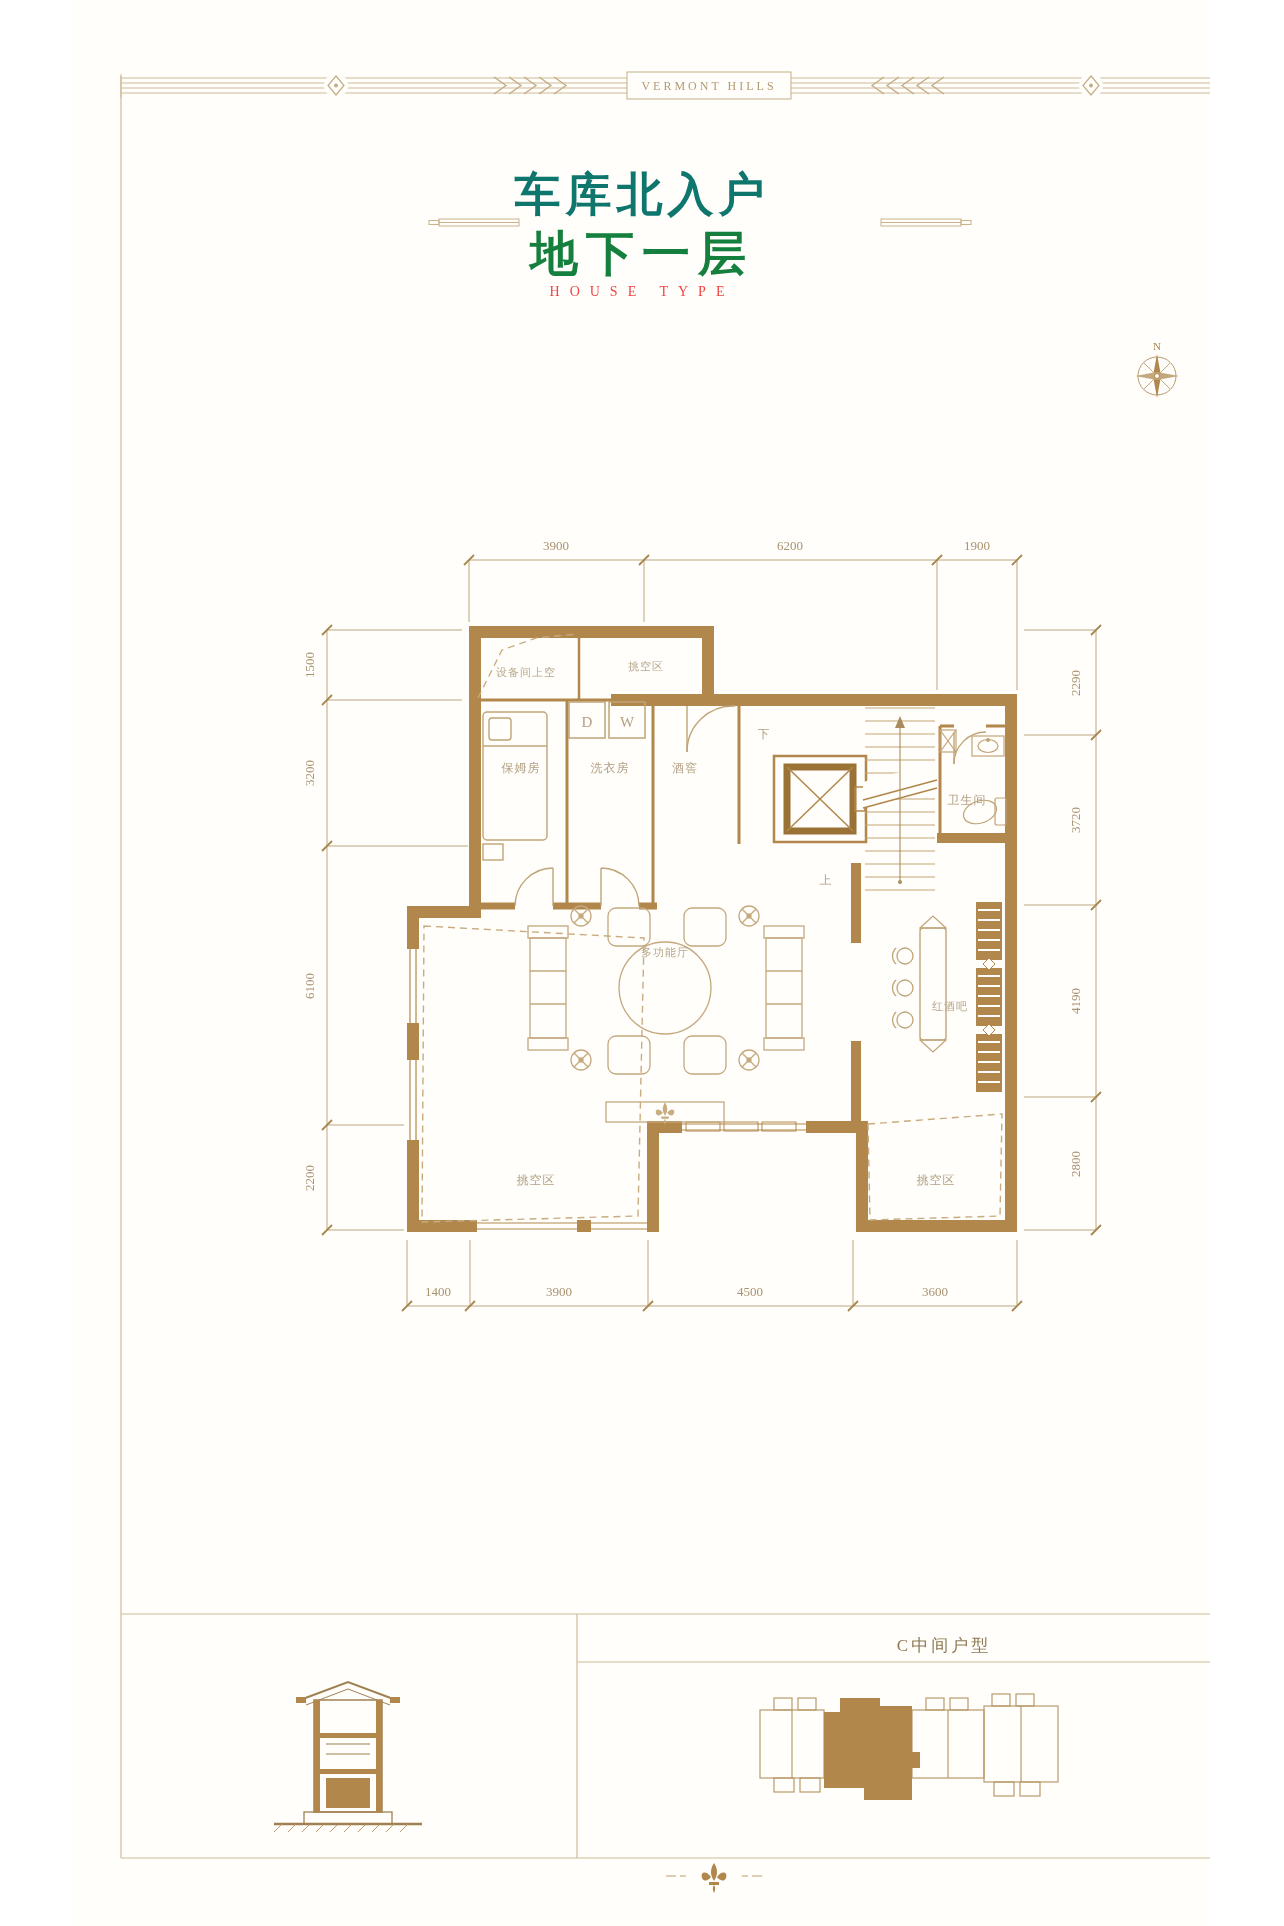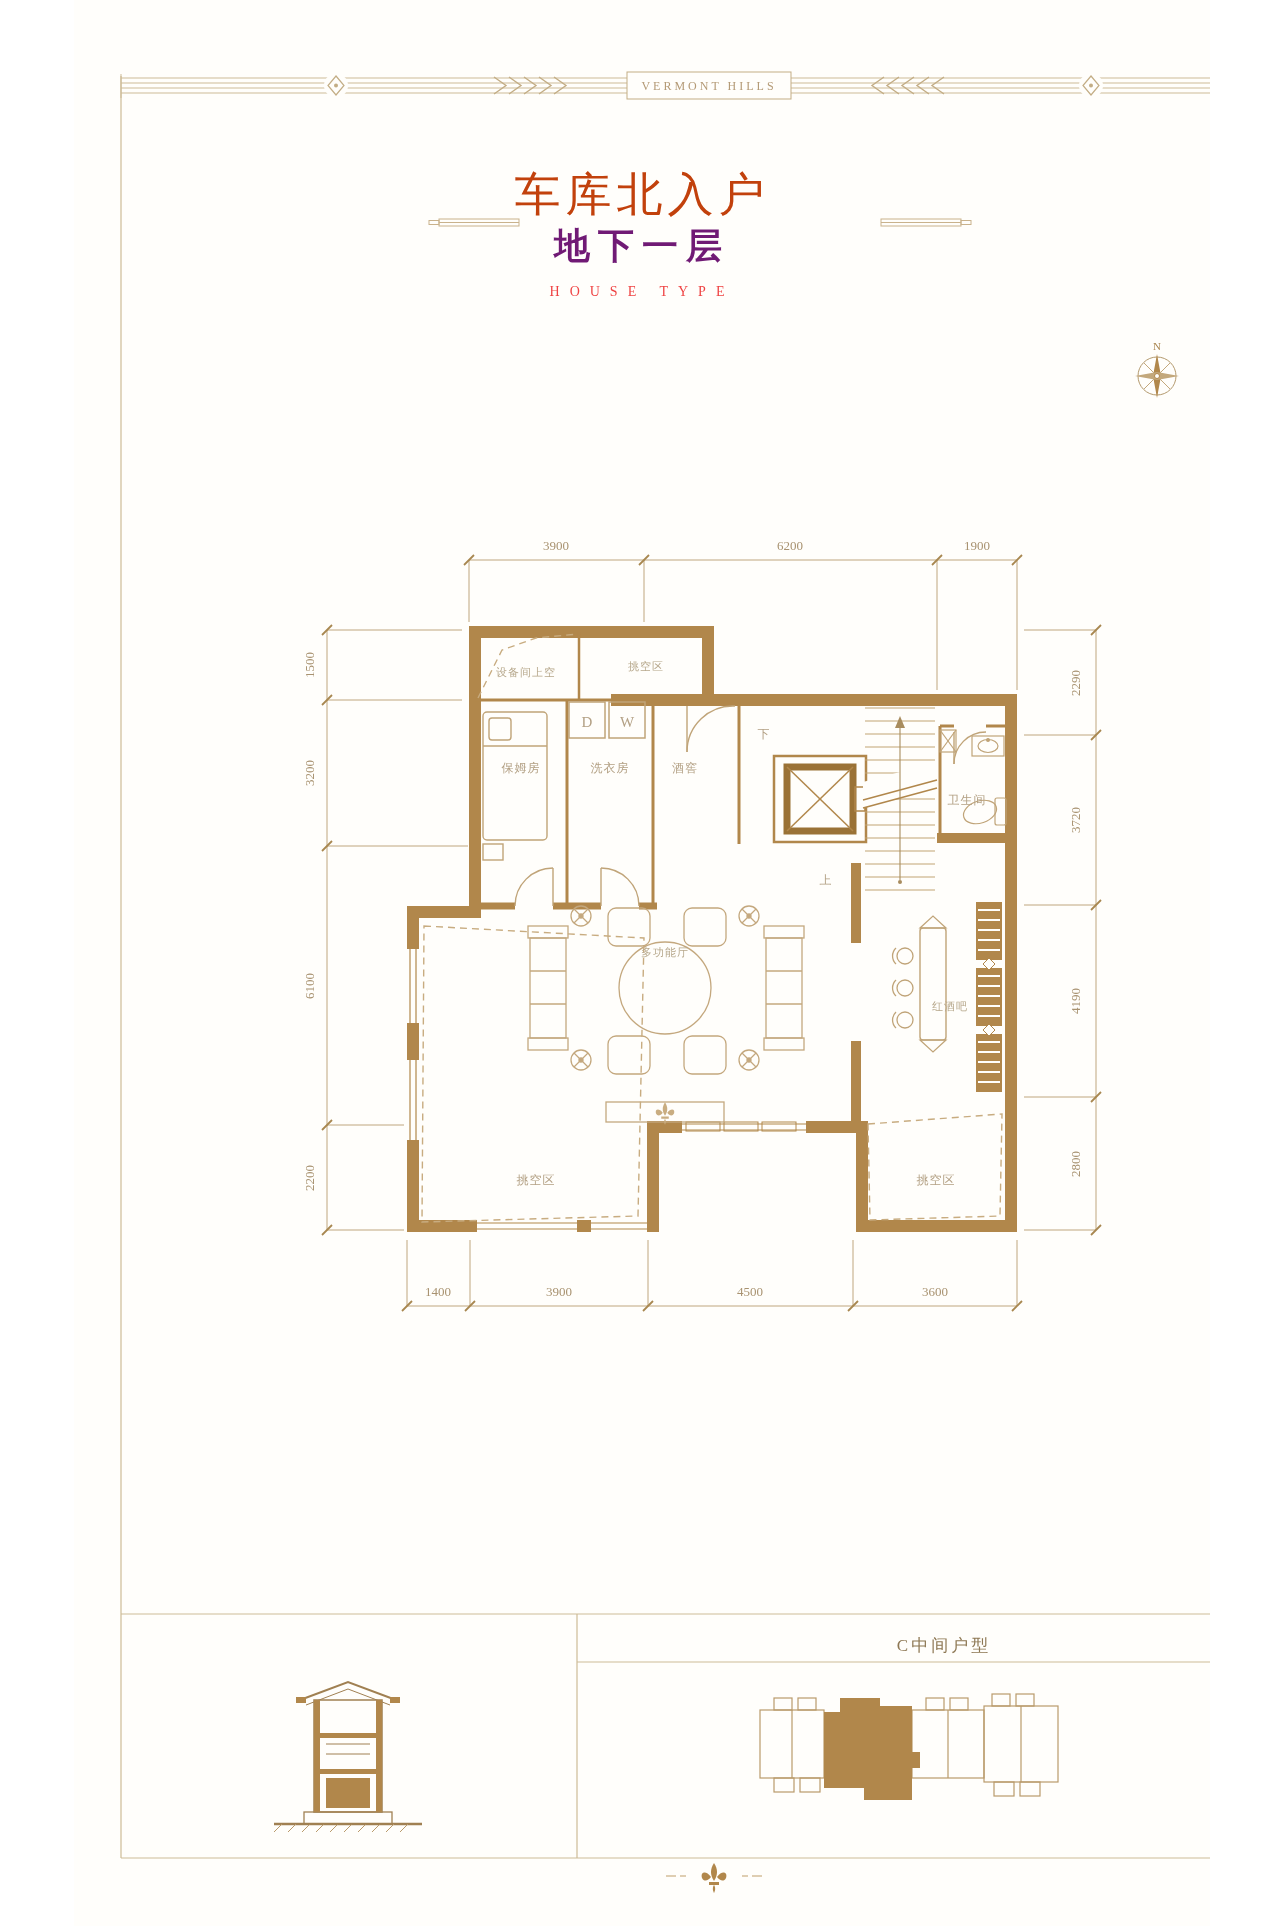--- a/index.html
+++ b/index.html
@@ -6,22 +6,22 @@
   .page{
     position:relative;
     width:1136px;height:1926px;
     margin:0 auto;
     background:#fffefb;
     font-family:"Liberation Serif","DejaVu Serif",serif;
     overflow:hidden;
   }
   .page svg{position:absolute;left:0;top:0;}
   .title-block{position:absolute;left:0;right:0;top:0;text-align:center;pointer-events:none;}
-  .t1{position:absolute;left:0;right:0;top:164px;font-size:46px;font-weight:normal;color:#c2410c;letter-spacing:5px;}
-  .t2{position:absolute;left:0;right:0;top:222px;font-size:36px;font-weight:bold;color:#701a75;letter-spacing:8px;font-family:Liberation Serif, serif;}
+  .t1{position:absolute;left:0;right:0;top:164px;font-size:46px;font-weight:bold;color:#0f766e;letter-spacing:5px;}
+  .t2{position:absolute;left:0;right:0;top:222px;font-size:48px;font-weight:bold;color:#15803d;letter-spacing:8px;font-family:Liberation Serif, serif;}
   .sub{position:absolute;left:0;right:0;top:284px;font-size:14px;color:#ef4444;letter-spacing:10px;}
   .footer-label{position:absolute;left:503px;width:734px;top:1634px;text-align:center;
     font-size:17px;color:#8d7753;letter-spacing:3px;}
   text{font-family:"Liberation Serif","DejaVu Serif",serif;}
   .dim{font-size:13px;fill:#a89270;}
   .room{font-size:12px;fill:#b3a084;letter-spacing:1px;}
   .roomsm{font-size:11px;fill:#b7a88c;letter-spacing:1px;}
   .dw{font-size:15px;fill:#b3a084;}
   .brand{font-size:12px;fill:#b49a76;letter-spacing:3px;}
   .north{font-size:11px;fill:#a9854e;}

